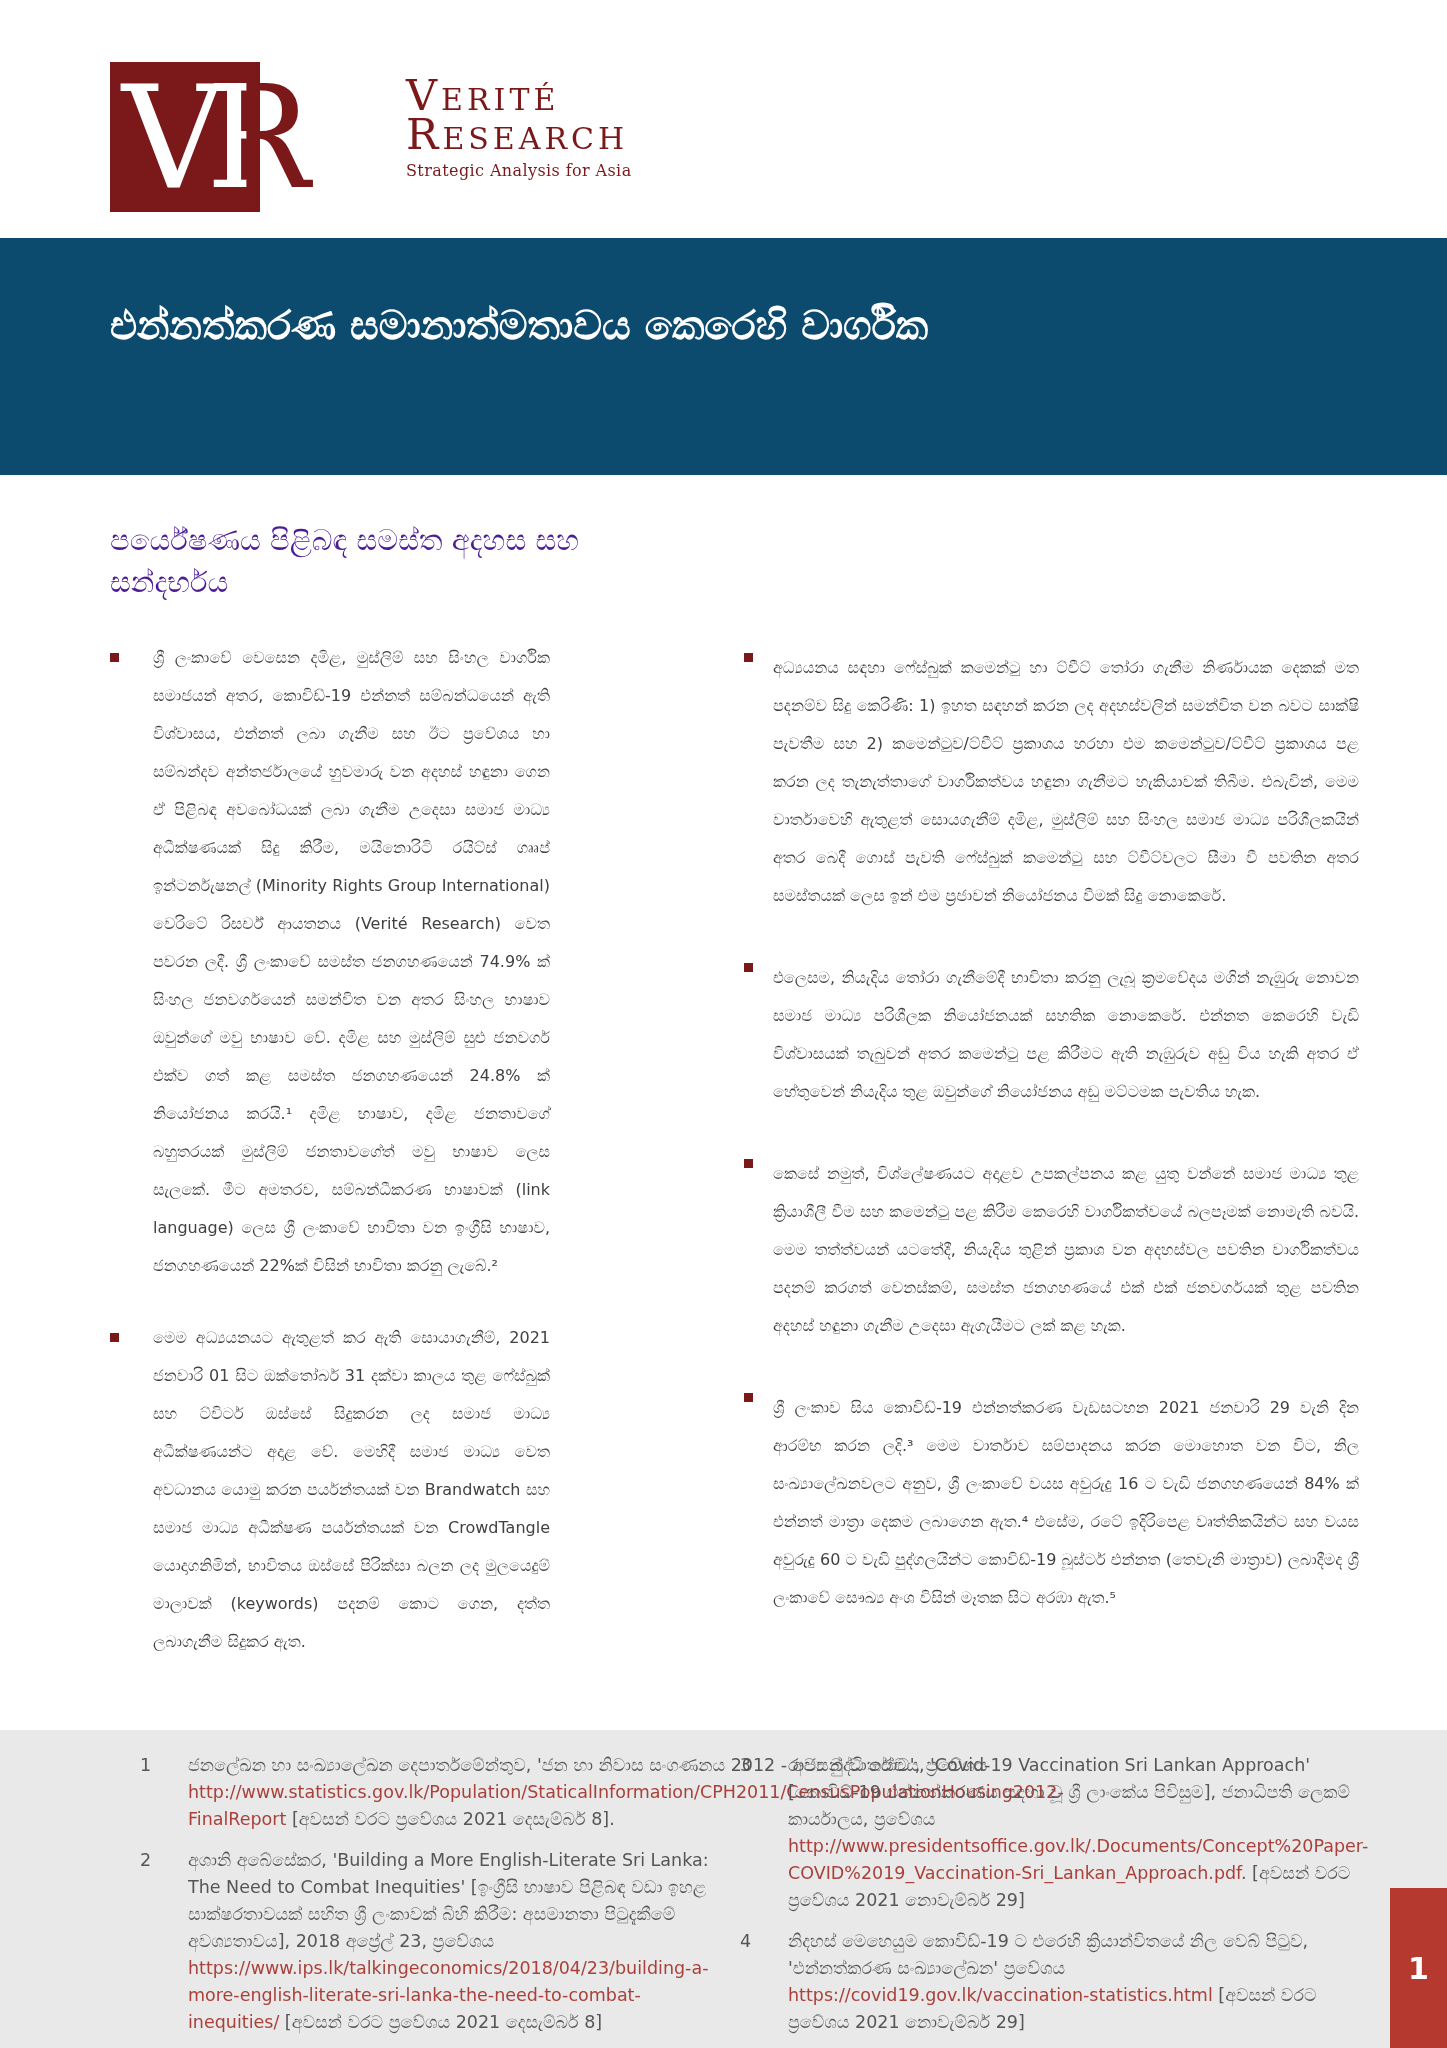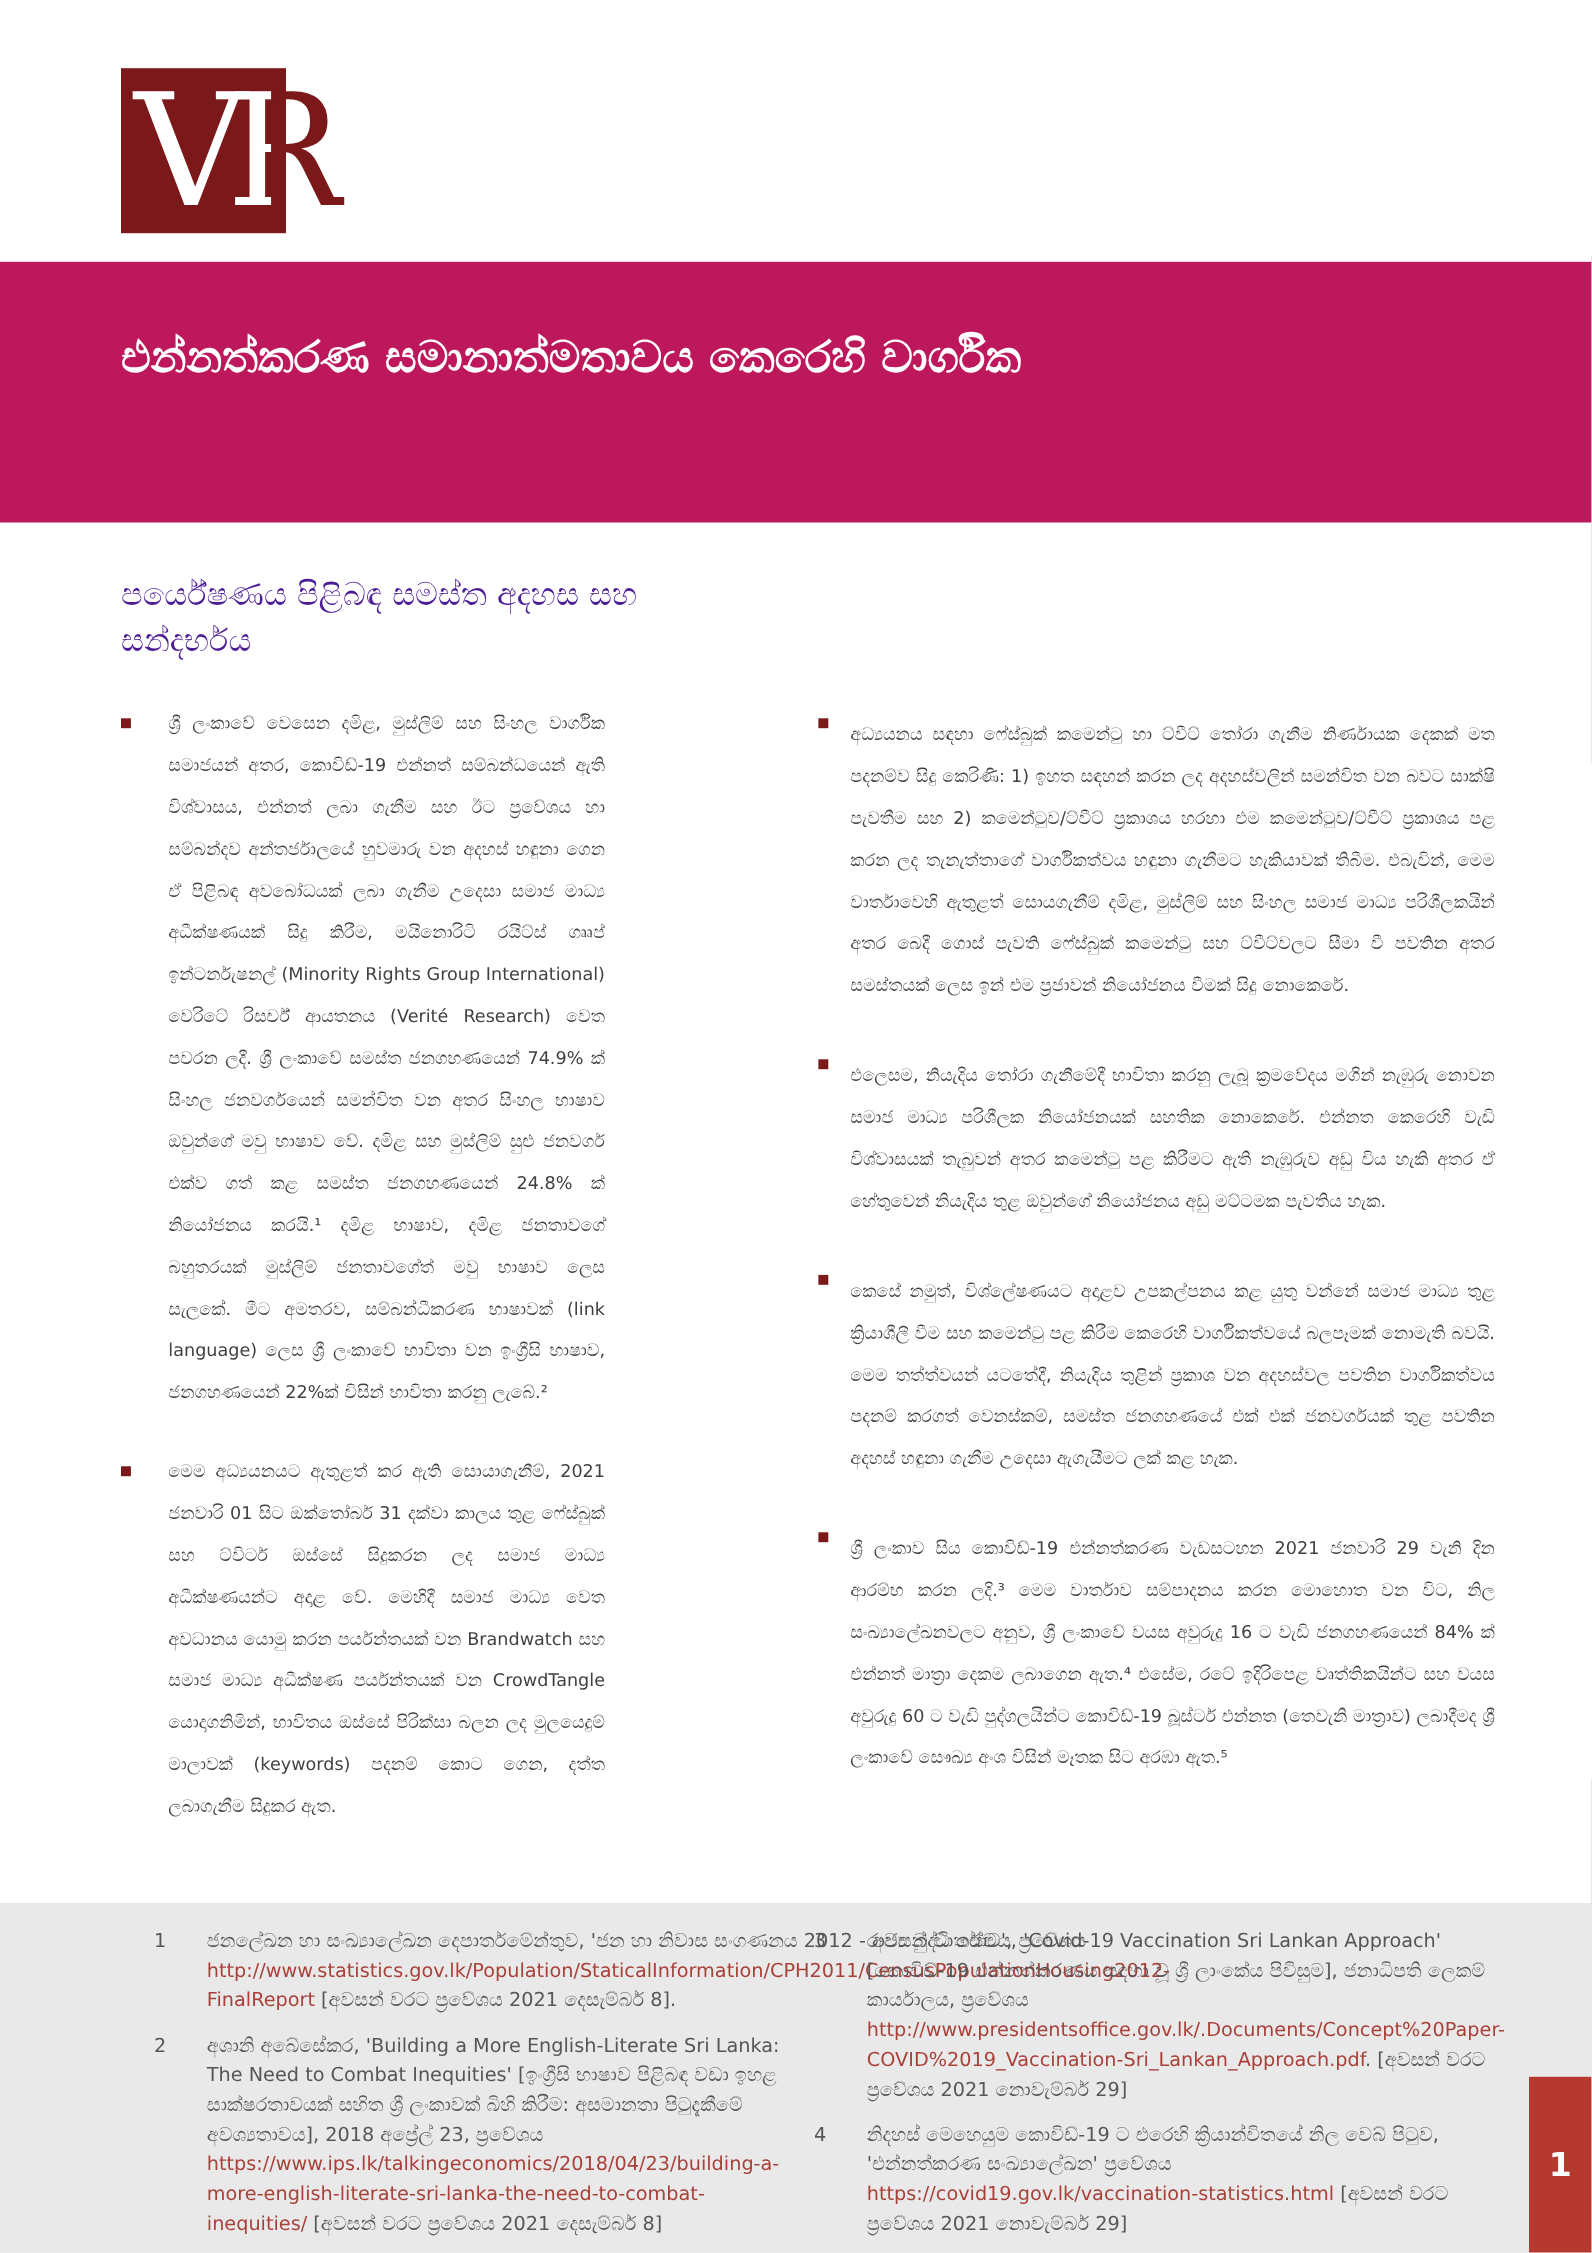--- a/index.html
+++ b/index.html
@@ -20,21 +20,21 @@
   .logo-v{left:12px;color:#ffffff;}
   .logo-r{left:96px;}
   .logo-r-white{color:#ffffff;clip-path:inset(0 62% 0 0);}
   .logo-r-maroon{color:#7a181a;clip-path:inset(0 0 0 38%);}
   .logo-text{margin-left:6px;margin-top:16px;color:#7a181a;
     font-family:"DejaVu Serif","Liberation Serif",serif;}
   .brand-line{font-size:30px;line-height:34px;letter-spacing:4px;}
   .brand-line::first-letter{font-size:43px;}
   .tagline{font-size:16px;line-height:22px;margin-top:4px;letter-spacing:0.4px;}
   
-  .banner{position:absolute;top:238px;left:0;width:100%;height:237px;background:#be185d;color:#ffffff;}
+  .banner{position:absolute;top:238px;left:0;width:100%;height:237px;background:#0c4a6e;color:#ffffff;}
   .banner-inner{padding:56px 90px 0 110px;}
   .banner-title{margin:0;font-size:40px;line-height:62px;font-weight:700;}
   .banner-date{margin-top:22px;font-size:33px;line-height:40px;font-weight:400;}
   
   .content{position:absolute;top:505px;left:110px;right:88px;}
   .section-heading{
     margin:14px 0 0 0;max-width:520px;color:#4c1d95;
     font-size:29px;line-height:42px;font-weight:400;
   }
   .columns{display:flex;justify-content:space-between;margin-top:36px;}
@@ -70,20 +70,25 @@
 <body>
 
 <div class="page">
 
   <header class="masthead">
     <div class="logo-mark">
       <div class="logo-box"></div>
       <span class="logo-letter logo-v">V</span>
       <span class="logo-letter logo-r logo-r-white">R</span>
       <span class="logo-letter logo-r logo-r-maroon">R</span>
+    </div>
+    <div class="logo-text">
+      <div class="brand-line">VERITÉ</div>
+      <div class="brand-line">RESEARCH</div>
+      <div class="tagline">Strategic Analysis for Asia</div>
     </div>
   </header>
 
   <section class="banner">
     <div class="banner-inner">
       <h1 class="banner-title">
         <span>එන්නත්කරණ සමානාත්මතාවය කෙරෙහි වාර්ගික</span><br>
       </h1>
     </div>
   </section>

